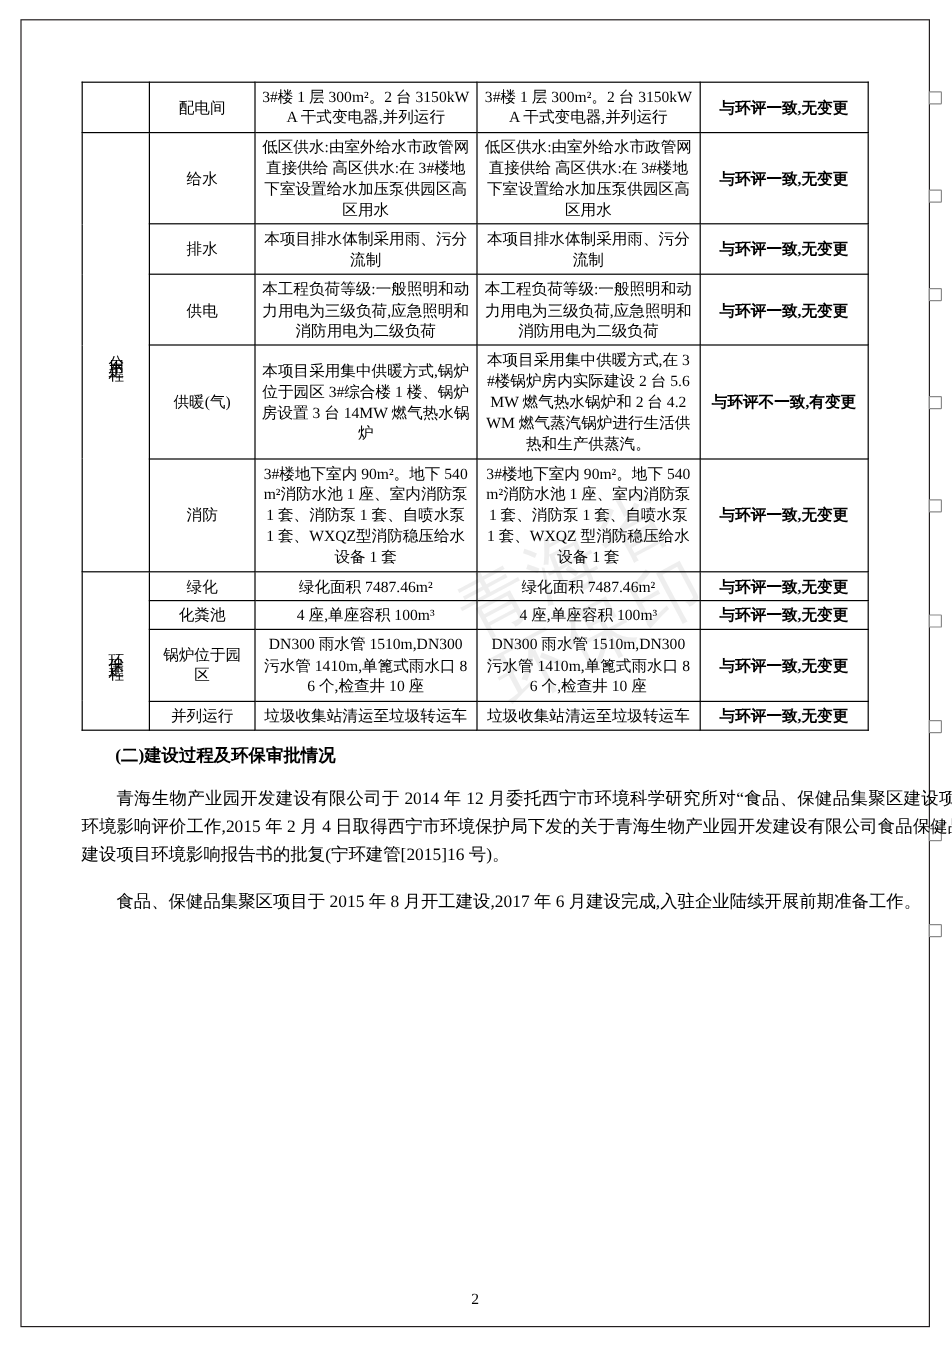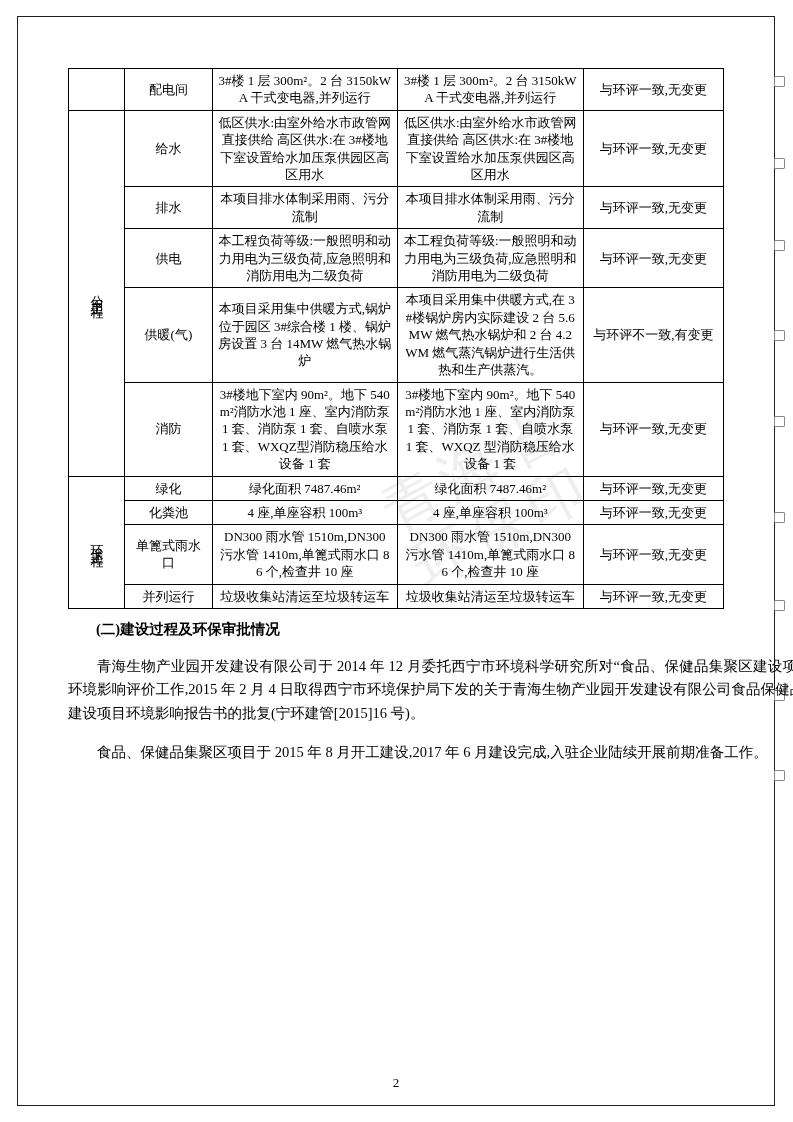--- a/index.html
+++ b/index.html
@@ -82,20 +82,21 @@
   td.name {
     width: 74px;
   }
   td.coldesc {
     width: 170px;
     text-align: left;
     font-family: Liberation Serif, serif;
   }
   td.cmp {
     width: 126px;
+    font-weight: bold;
   }
 
   
   .section-title {
     font-weight: bold;
     font-size: 14.5px;
     margin: 11px 0 4px 0;
     padding-left: 28px;
   }
   p.body {
@@ -216,21 +217,21 @@
       </tr>
 
       <tr>
         <td class="name">化粪池</td>
         <td class="coldesc">4 座,单座容积 100m³</td>
         <td class="coldesc">4 座,单座容积 100m³</td>
         <td class="cmp">与环评一致,无变更</td>
       </tr>
 
       <tr>
-        <td class="name">单篦式雨水口</td>
+        <td class="name">锅炉位于园区</td>
         <td class="coldesc">DN300 雨水管 1510m,DN300 污水管 1410m,单篦式雨水口 86 个,检查井 10 座</td>
         <td class="coldesc">DN300 雨水管 1510m,DN300 污水管 1410m,单篦式雨水口 86 个,检查井 10 座</td>
         <td class="cmp">与环评一致,无变更</td>
       </tr>
 
       <tr>
         <td class="name">并列运行</td>
         <td class="coldesc">垃圾收集站清运至垃圾转运车</td>
         <td class="coldesc">垃圾收集站清运至垃圾转运车</td>
         <td class="cmp">与环评一致,无变更</td>

